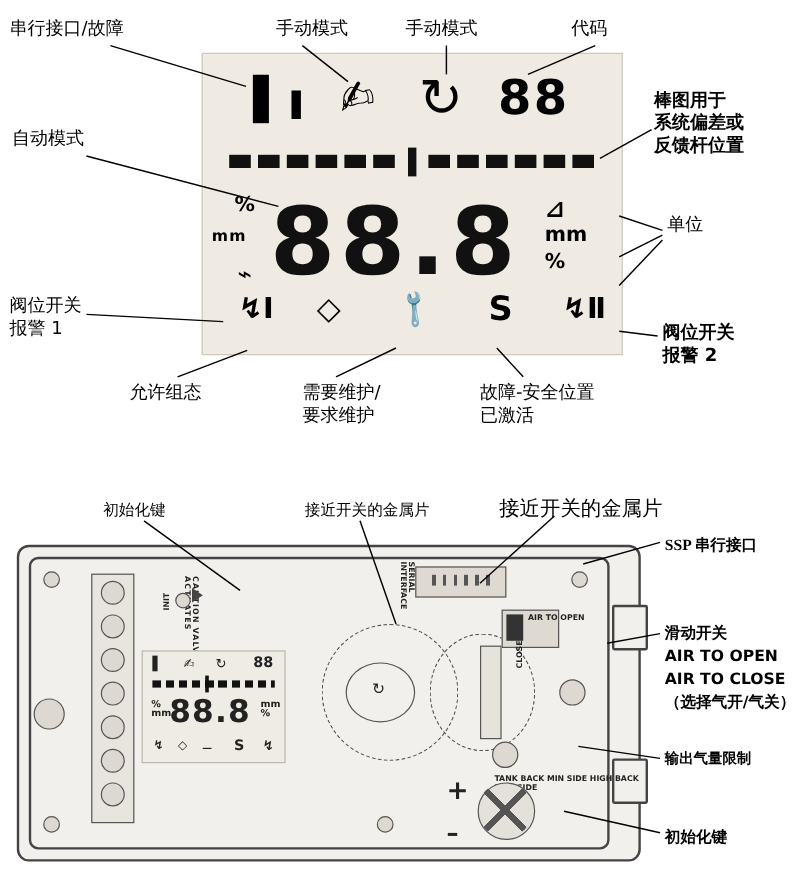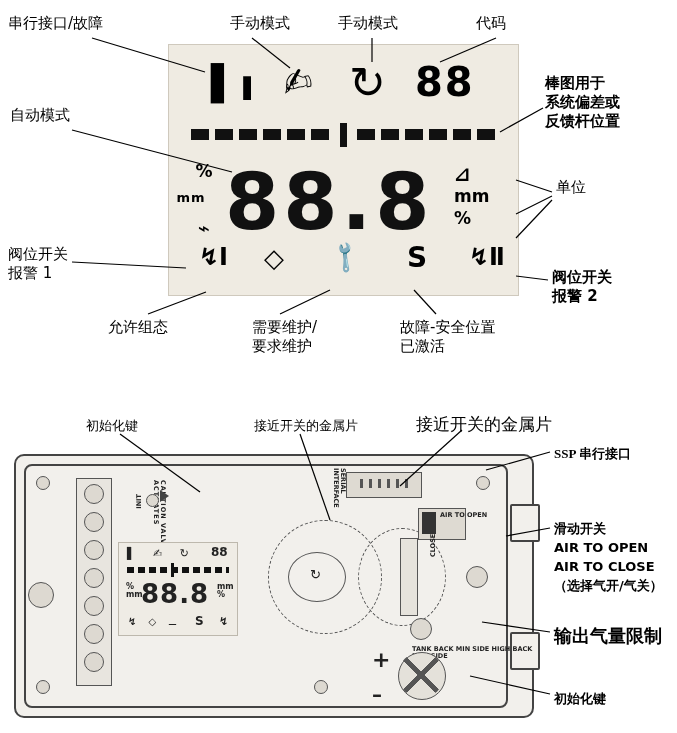--- a/index.html
+++ b/index.html
@@ -117,21 +117,21 @@
 已激活</div>
 
 <div class="lbl" style="left:86px;top:418px;font-size:13px;">初始化键</div>
 <div class="lbl" style="left:254px;top:418px;font-size:13px;">接近开关的金属片</div>
 <div class="lbl" style="left:416px;top:415px;font-size:17px;font-family:Liberation Mono, monospace;">接近开关的金属片</div>
 <div class="lbl b" style="left:554px;top:446px;font-size:13px;font-family:Liberation Serif, serif;">SSP 串行接口</div>
 <div class="lbl b" style="left:554px;top:520px;font-size:13px;line-height:1.45;">滑动开关
 AIR TO OPEN
 AIR TO CLOSE
 （选择气开/气关）</div>
-<div class="lbl b" style="left:554px;top:625px;font-size:18px;">输出气量限制</div>
+<div class="lbl b" style="left:554px;top:625px;font-size:12px;">输出气量限制</div>
 <div class="lbl b" style="left:554px;top:691px;font-size:13px;">初始化键</div>
 
 <div id="device">
 
   <div class="devbox" style="left:0;top:8px;width:516px;height:260px;"></div>
   <div class="devbox" style="left:10px;top:18px;width:480px;height:240px;background:transparent;border-radius:8px;"></div>
 
   <div class="devbox" style="left:496px;top:58px;width:26px;height:34px;border-radius:2px;"></div>
   <div class="devbox" style="left:496px;top:186px;width:26px;height:34px;border-radius:2px;"></div>
 

